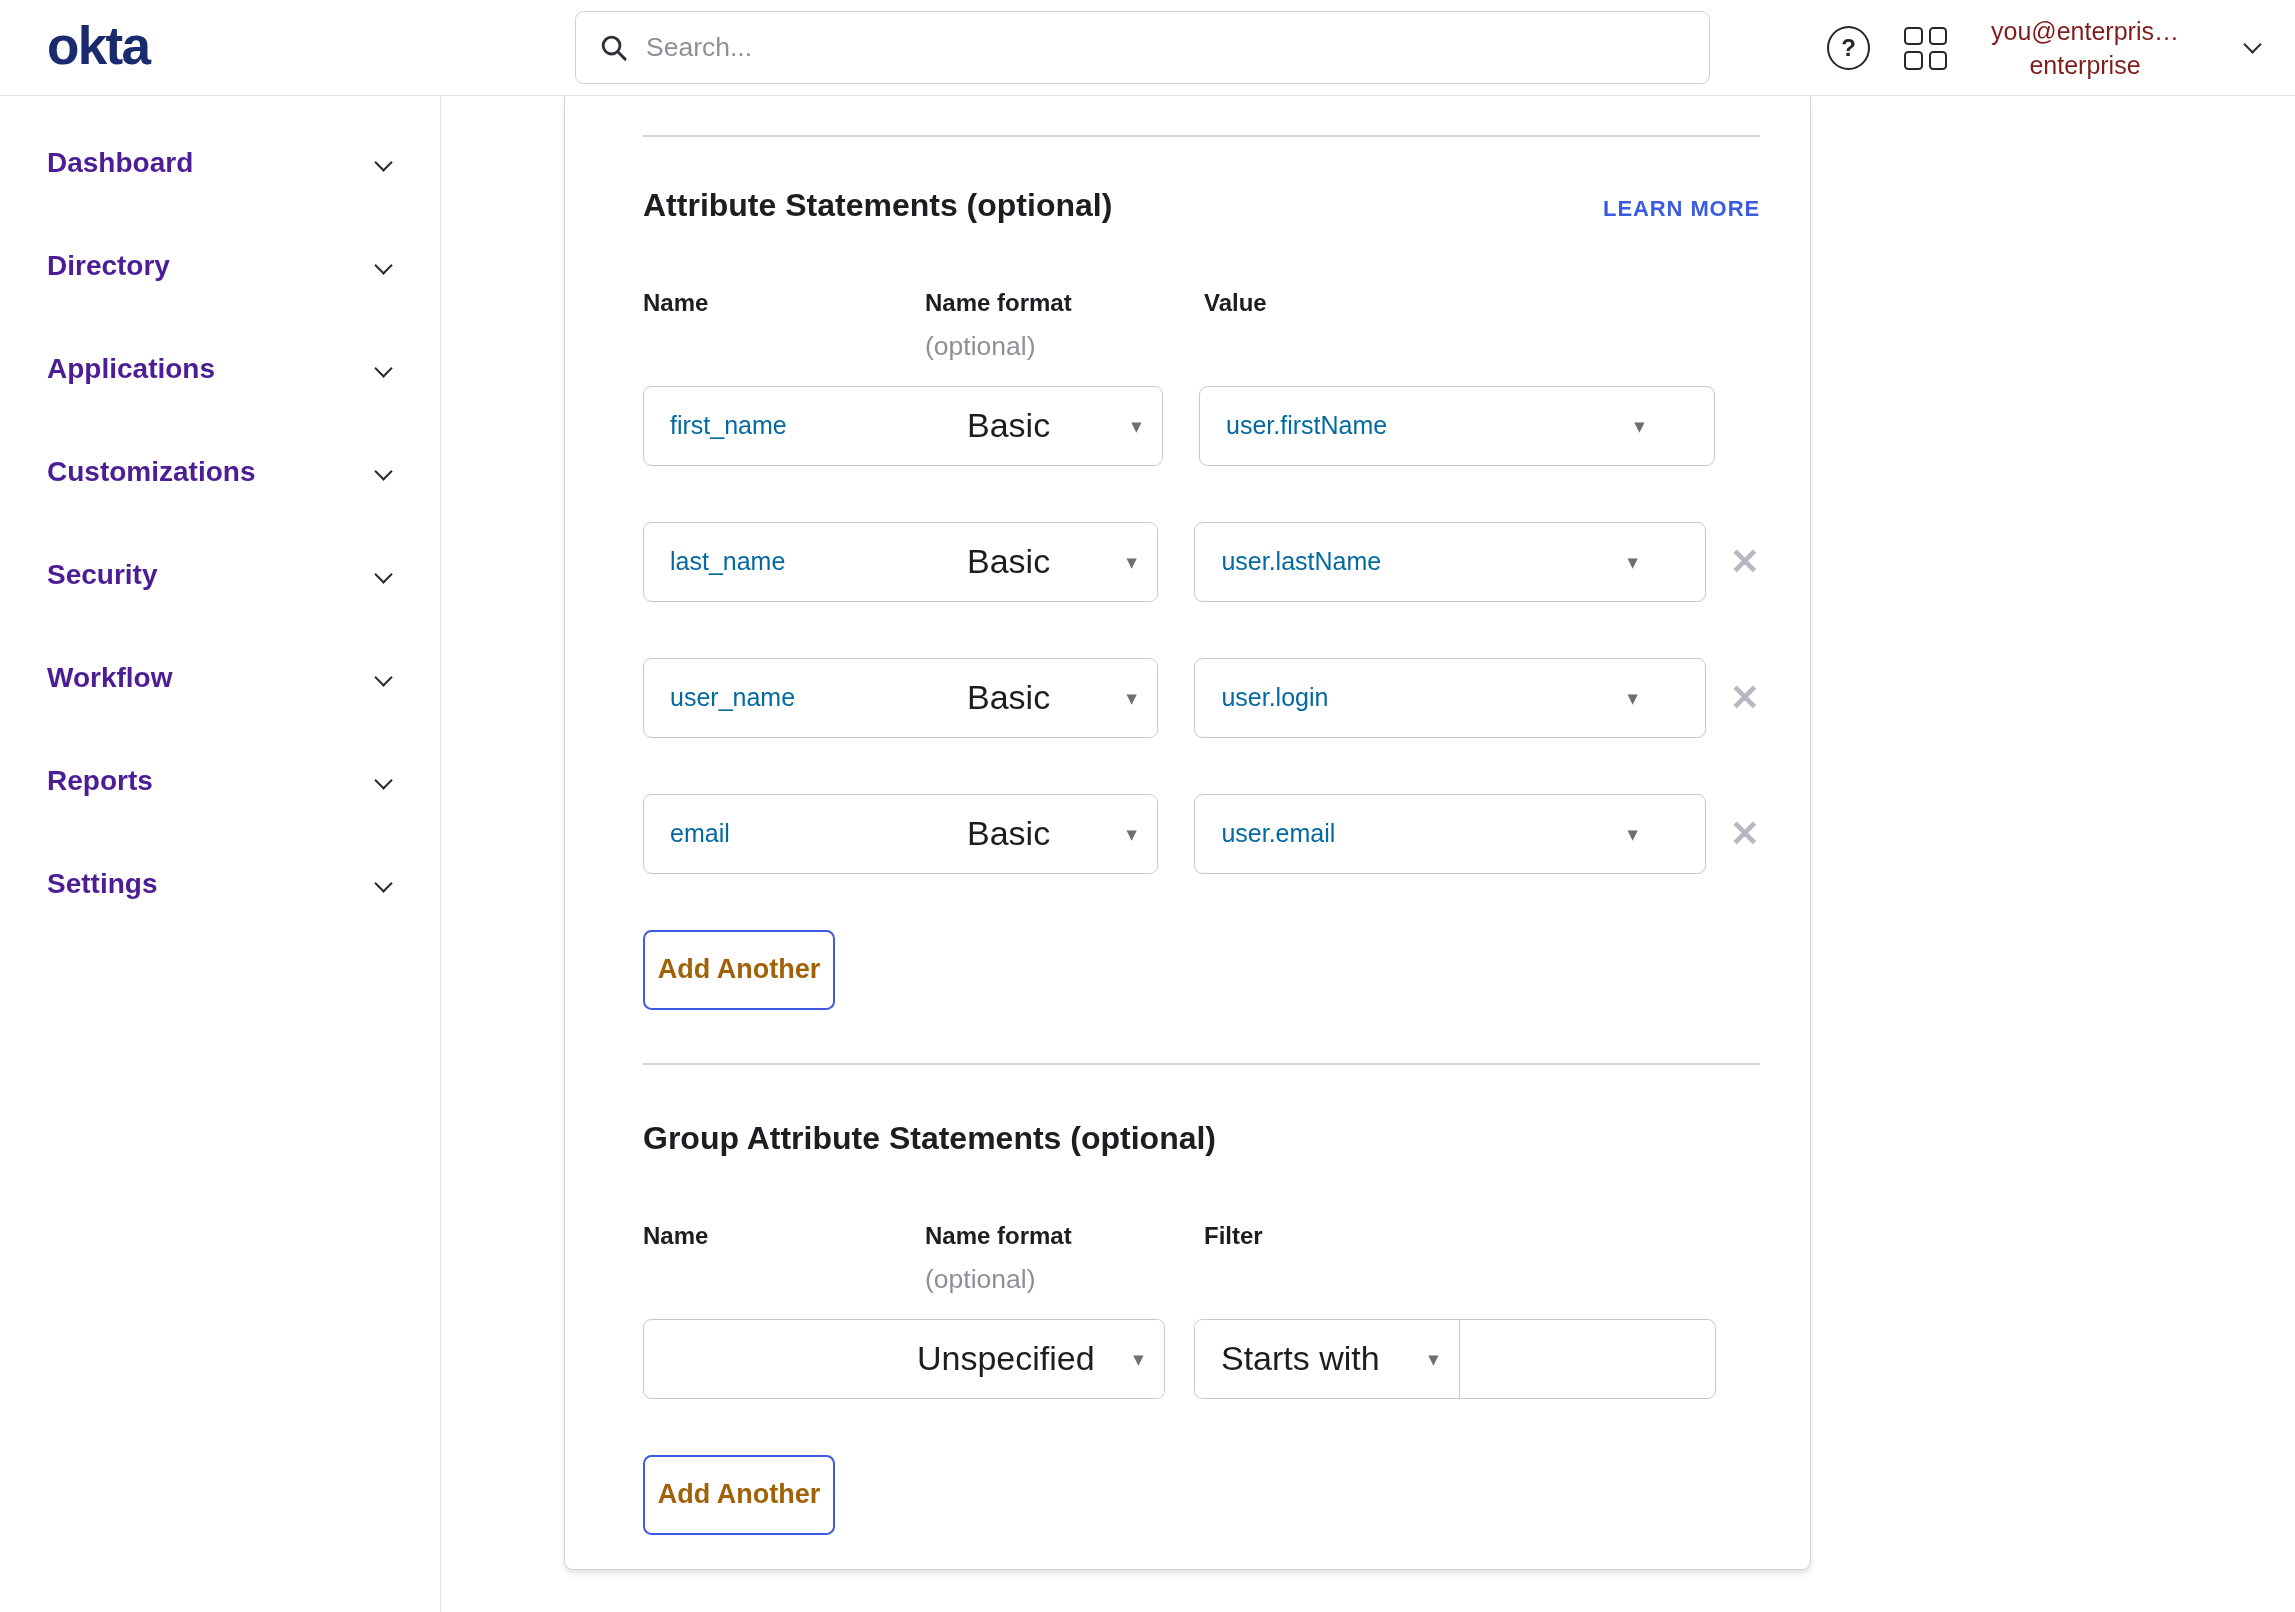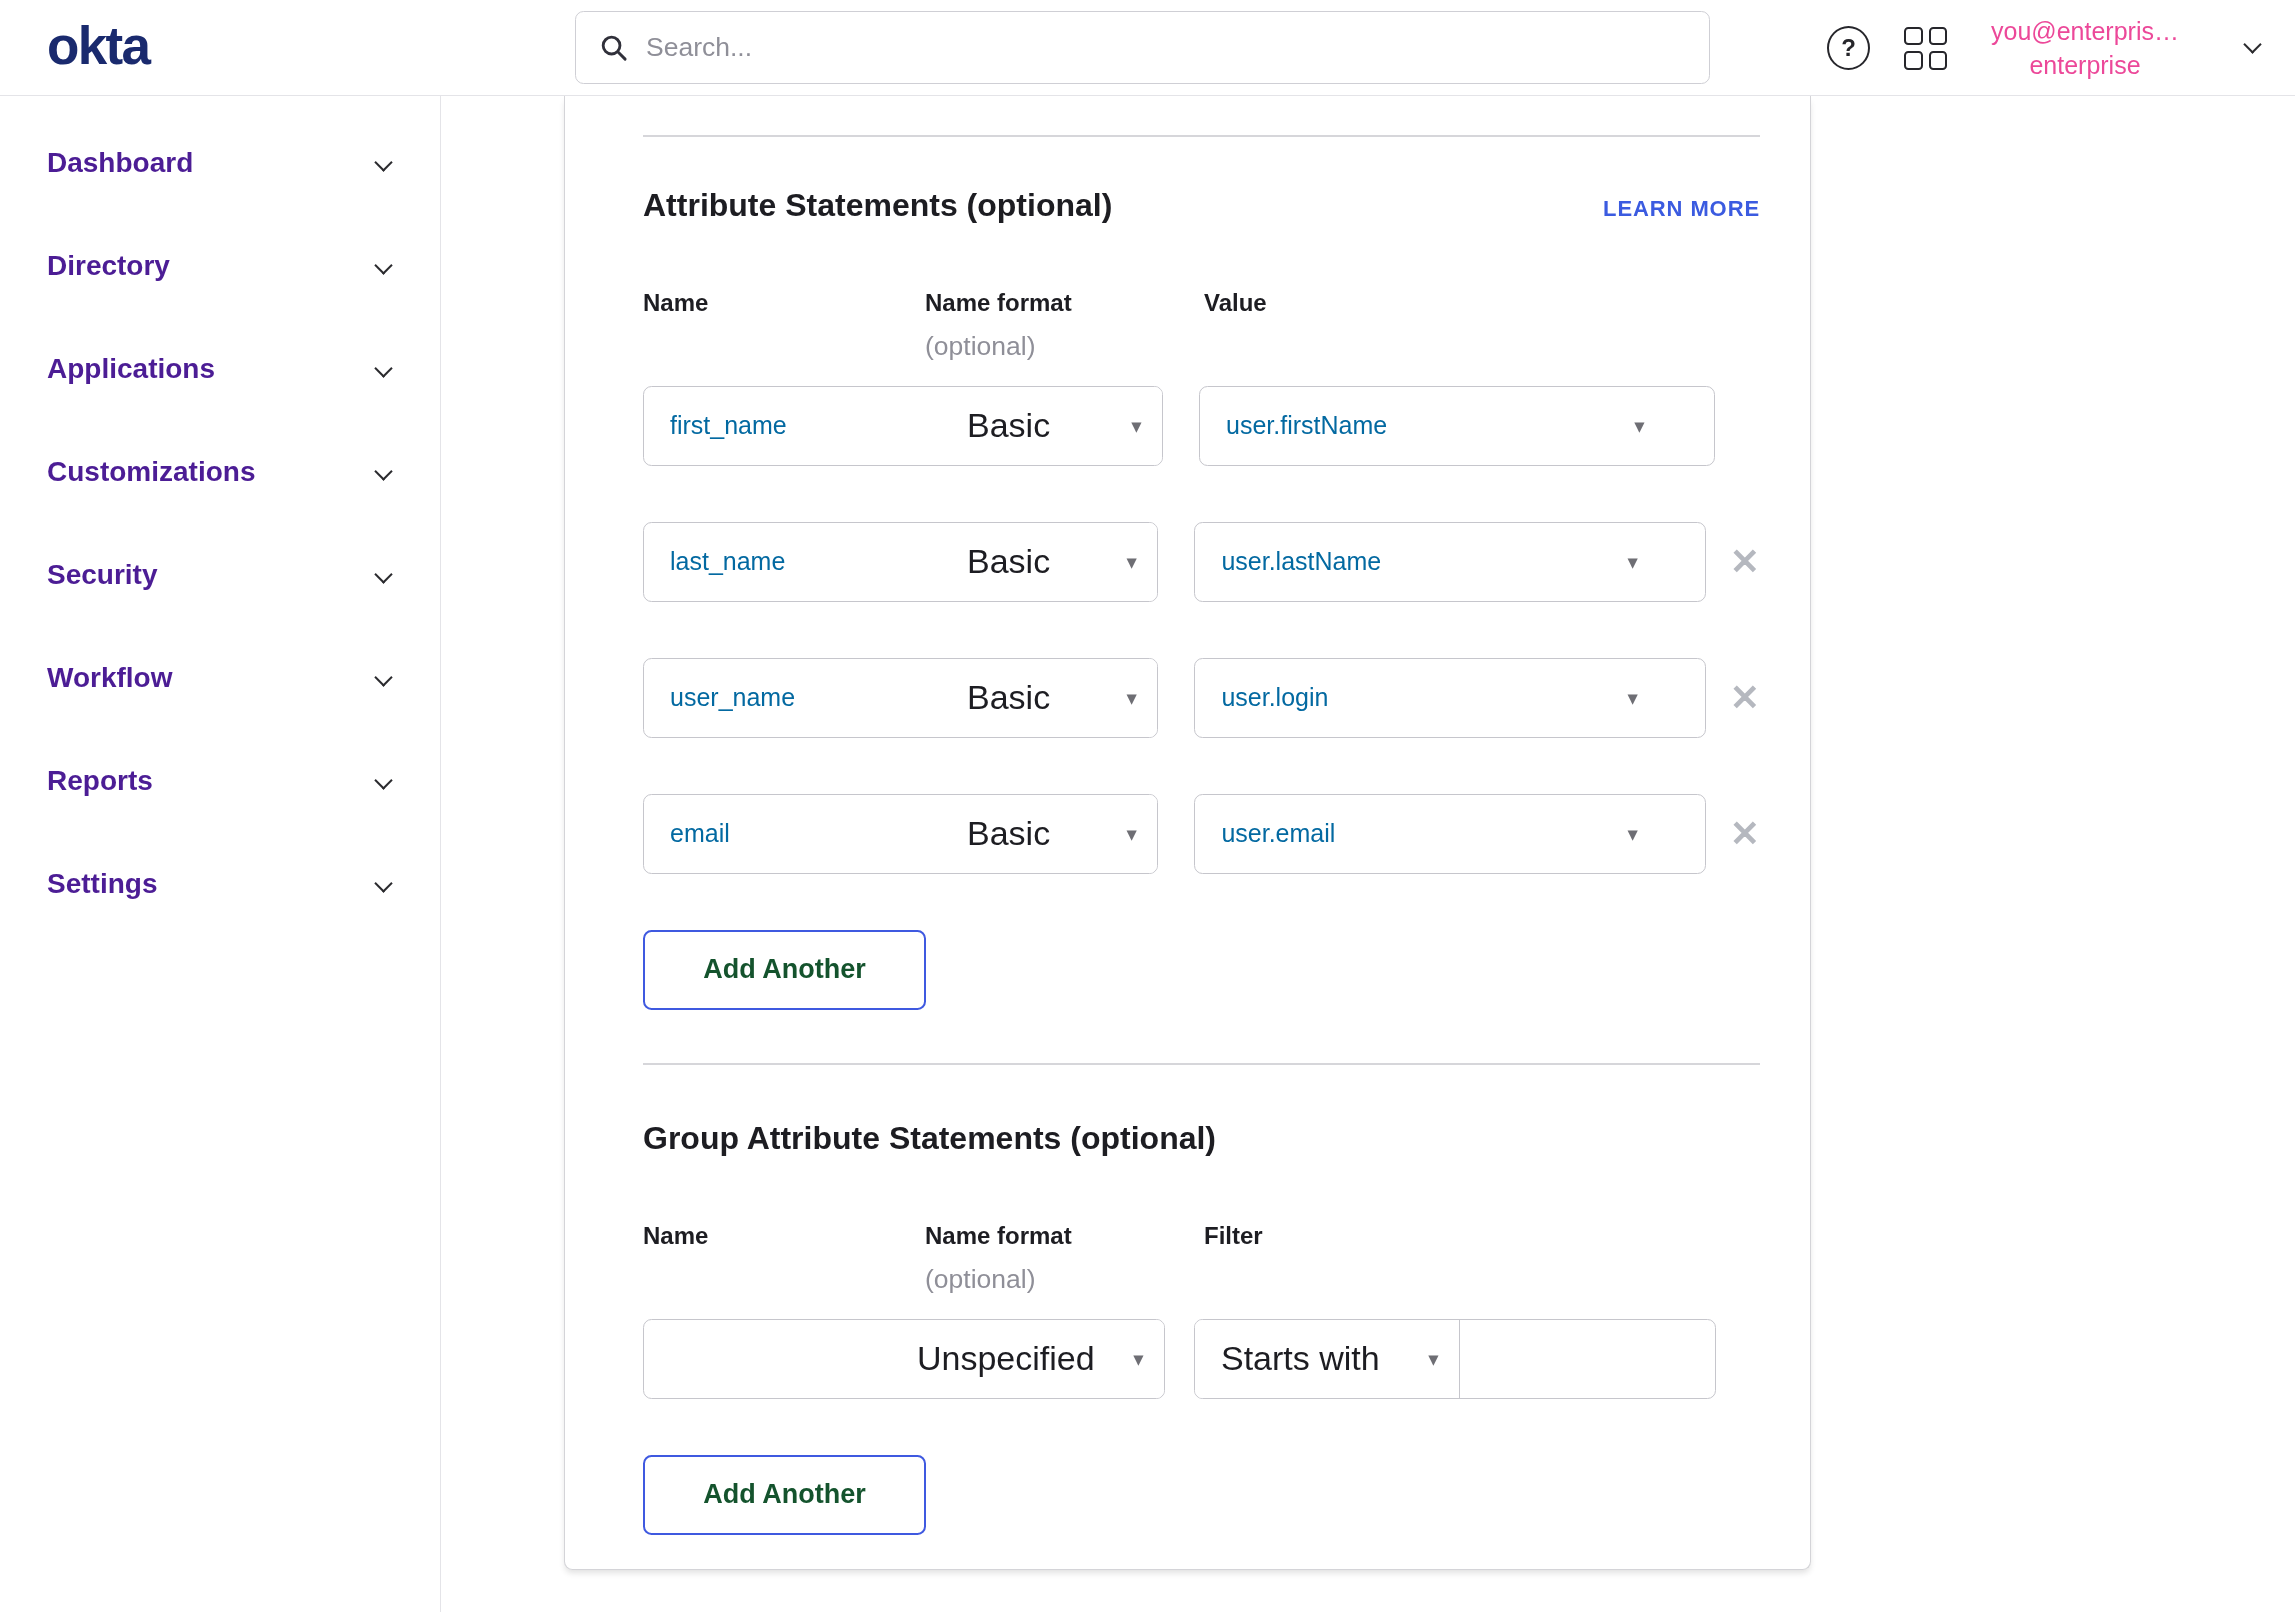--- a/index.html
+++ b/index.html
@@ -20,21 +20,21 @@
     font-size:26.5px; font-family:inherit; color:#1d1d22; background:transparent; }
   .searchbox input::placeholder { color:#8f8f98; }
   .help-icn { position:absolute; left:1827px; top:26px; width:43px; height:44px;
     border:2.6px solid #26262b; border-radius:50%;
     display:flex; align-items:center; justify-content:center;
     font-size:24px; font-weight:bold; color:#26262b; }
   .grid-icn { position:absolute; left:1904px; top:26.5px; width:43px; height:43px;
     display:grid; grid-template-columns:1fr 1fr; gap:6px; }
   .grid-icn span { border:2.6px solid #26262b; border-radius:4.3px; }
   .account { position:absolute; left:1957px; top:13.7px; width:256px;
-    text-align:center; font-size:25px; line-height:34px; color:#ec4899; }
+    text-align:center; font-size:25px; line-height:34px; color:#7f1d1d; }
   .chev { display:inline-block; width:13px; height:13px;
     border-right:2.6px solid #2a2a2e; border-bottom:2.6px solid #2a2a2e;
     transform:rotate(45deg); }
   .account-chev { position:absolute; left:2246px; top:38px; }
 
   
   .sidebar { position:absolute; left:0; top:96px; width:441px; height:1517px;
     border-right:1.7px solid #e4e4e8; background:#fff; padding-top:15.4px; }
   .sidebar ul { list-style:none; }
   .sidebar li { height:103px; display:flex; align-items:center;
@@ -72,22 +72,22 @@
   .sel { flex:1; display:flex; align-items:center; padding:0 20.5px 0 26px;
     cursor:pointer; background:#fff; }
   .sel .sel-label { font-size:34px; color:#1d1d22; }
   .caret { margin-left:auto; font-size:20.5px; color:#6e6e74; line-height:1; }
   .ddbtn { flex:1; display:flex; align-items:center; justify-content:center;
     cursor:pointer; }
   .ddbtn .caret { margin-left:0; }
   .sel-fixed { flex:0 0 auto; } .w-starts { width:265px; }
   .xdel { margin-left:24px; font-size:36px; font-weight:bold; color:#b5b8bf;
     line-height:1; cursor:pointer; user-select:none; }
-  .add-btn { margin-top:43px; width:283px; height:80px; background:#fff;
-    border:2.6px solid #3f59e0; border-radius:8.5px; color:#14532d;
+  .add-btn { margin-top:43px; width:192px; height:80px; background:#fff;
+    border:2.6px solid #3f59e0; border-radius:8.5px; color:#a16207;
     font-size:27px; font-weight:bold; font-family:inherit; cursor:pointer;
     display:flex; align-items:center; justify-content:center; }
   .divider.mid { margin-top:53px; }
   .sect-head.second { margin-top:55px; }
   .grow { margin-top:13.7px; }
   .add-btn.last { margin-top:32px; }
 </style>
 </head>
 <body>
 

